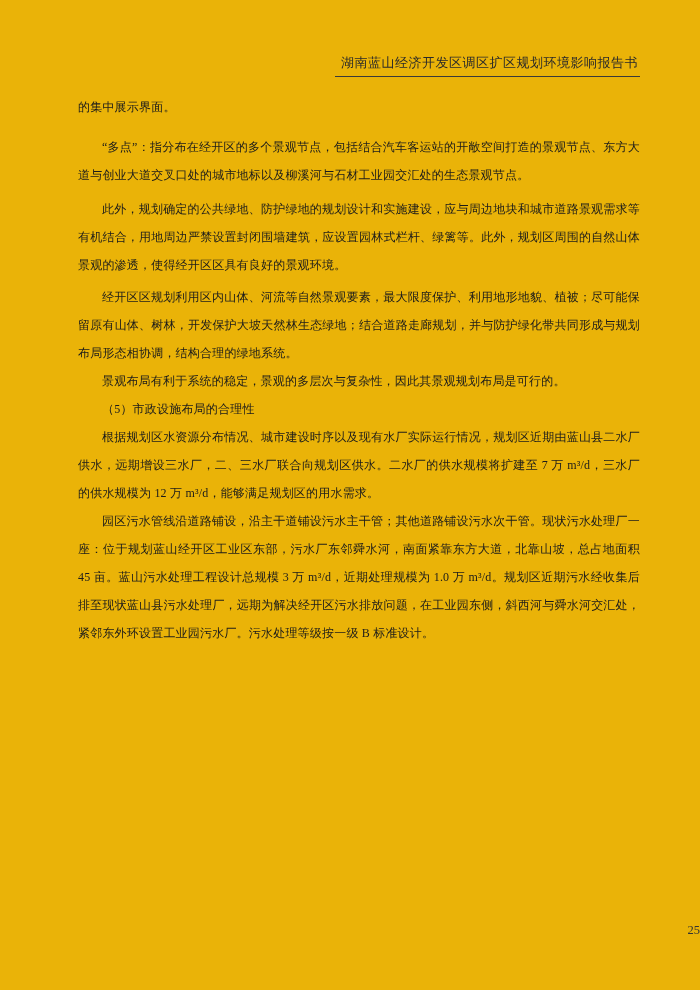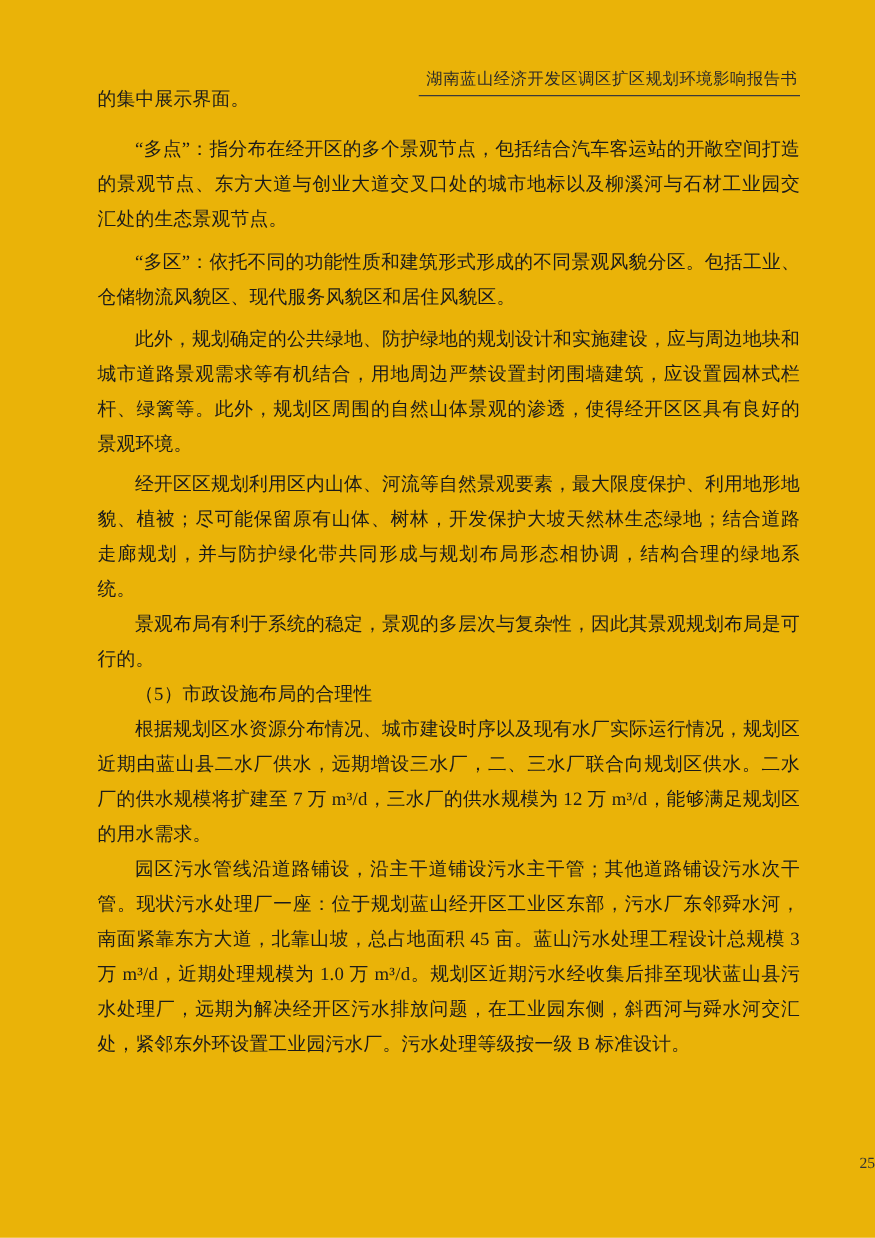--- a/index.html
+++ b/index.html
@@ -22,24 +22,24 @@
     letter-spacing: 0.5px;
     color: #2a2a2a;
   }
   .header-title {
     display: inline-block;
     border-bottom: 1.5px solid #3a3a3a;
     padding: 0 2px 4px 6px;
   }
   .content {
     position: absolute;
-    top: 66px;
+    top: 93px;
     left: 78px;
     width: 562px;
-    font-size: 15px;
+    font-size: 12px;
     line-height: 28px;
     text-align: justify;
     letter-spacing: 0.2px;
   }
   .para { margin: 0; }
   .indent { text-indent: 2em; }
   .mb12 { margin-bottom: 12px; }
   .mb6  { margin-bottom: 6px; }
   .mb4  { margin-bottom: 4px; }
   .pagenum {
@@ -57,21 +57,20 @@
 
 <div class="page">
 
   <div class="header">
     <span class="header-title">湖南蓝山经济开发区调区扩区规划环境影响报告书</span>
   </div>
 
   <div class="content">
     <p class="para mb12">的集中展示界面。</p>
     <p class="para indent mb6">“多点”：指分布在经开区的多个景观节点，包括结合汽车客运站的开敞空间打造的景观节点、东方大道与创业大道交叉口处的城市地标以及柳溪河与石材工业园交汇处的生态景观节点。</p>
-    <p class="para indent mb6">“多区”：依托不同的功能性质和建筑形式形成的不同景观风貌分区。包括工业、仓储物流风貌区、现代服务风貌区和居住风貌区。</p>
     <p class="para indent mb4">此外，规划确定的公共绿地、防护绿地的规划设计和实施建设，应与周边地块和城市道路景观需求等有机结合，用地周边严禁设置封闭围墙建筑，应设置园林式栏杆、绿篱等。此外，规划区周围的自然山体景观的渗透，使得经开区区具有良好的景观环境。</p>
     <p class="para indent">经开区区规划利用区内山体、河流等自然景观要素，最大限度保护、利用地形地貌、植被；尽可能保留原有山体、树林，开发保护大坡天然林生态绿地；结合道路走廊规划，并与防护绿化带共同形成与规划布局形态相协调，结构合理的绿地系统。</p>
     <p class="para indent">景观布局有利于系统的稳定，景观的多层次与复杂性，因此其景观规划布局是可行的。</p>
     <p class="para indent">（5）市政设施布局的合理性</p>
     <p class="para indent">根据规划区水资源分布情况、城市建设时序以及现有水厂实际运行情况，规划区近期由蓝山县二水厂供水，远期增设三水厂，二、三水厂联合向规划区供水。二水厂的供水规模将扩建至 7 万 m³/d，三水厂的供水规模为 12 万 m³/d，能够满足规划区的用水需求。</p>
     <p class="para indent">园区污水管线沿道路铺设，沿主干道铺设污水主干管；其他道路铺设污水次干管。现状污水处理厂一座：位于规划蓝山经开区工业区东部，污水厂东邻舜水河，南面紧靠东方大道，北靠山坡，总占地面积 45 亩。蓝山污水处理工程设计总规模 3 万 m³/d，近期处理规模为 1.0 万 m³/d。规划区近期污水经收集后排至现状蓝山县污水处理厂，远期为解决经开区污水排放问题，在工业园东侧，斜西河与舜水河交汇处，紧邻东外环设置工业园污水厂。污水处理等级按一级 B 标准设计。</p>
   </div>
 
   <div class="pagenum">25</div>
 

